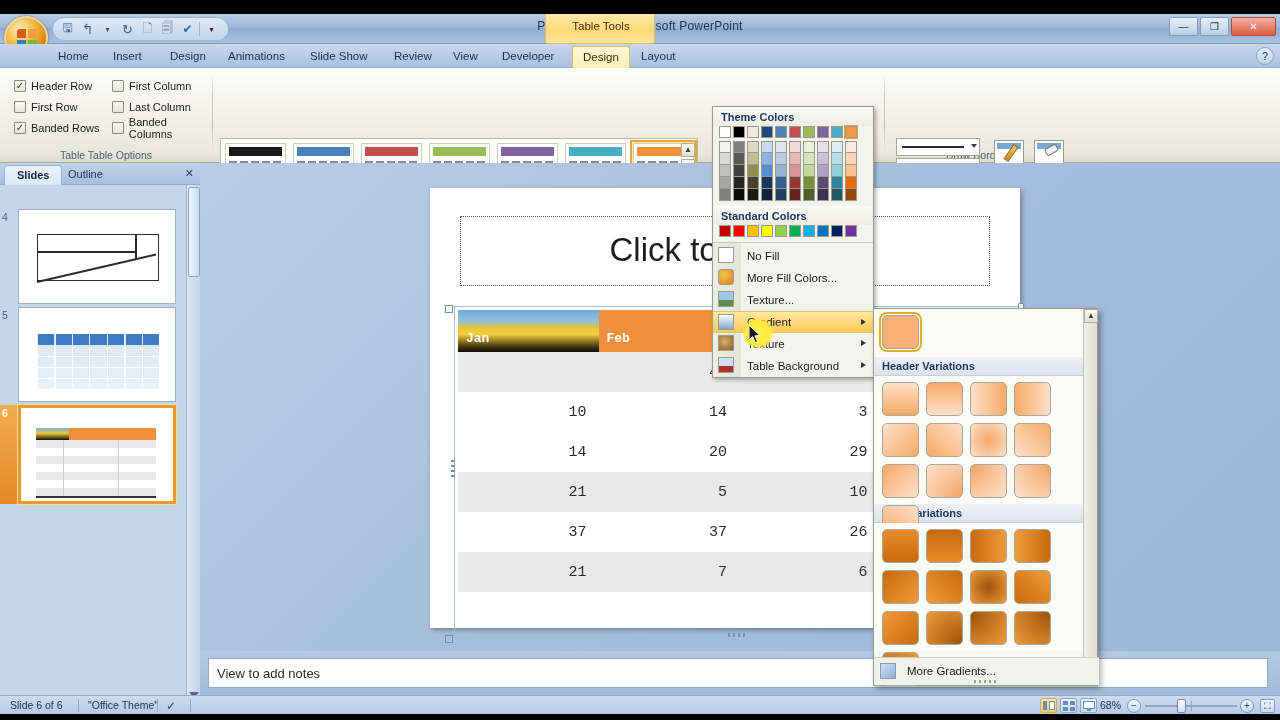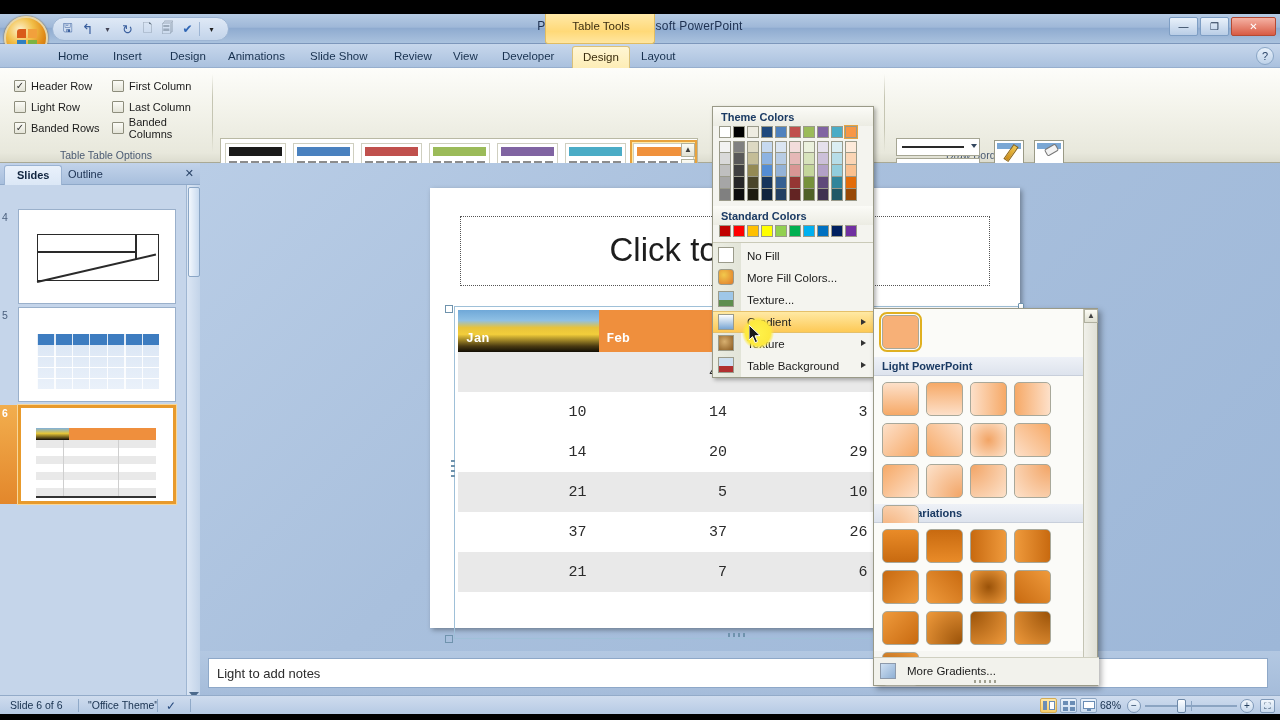--- a/index.html
+++ b/index.html
@@ -308,21 +308,21 @@
       <div class="cbrow" style="left:14px;top:12px">
         <span class="cbox on">✓</span>
         <span>Header Row</span>
       </div>
       <div class="cbrow" style="left:112px;top:12px">
         <span class="cbox"></span>
         <span>First Column</span>
       </div>
       <div class="cbrow" style="left:14px;top:33px">
         <span class="cbox"></span>
-        <span>Light Row</span>
+        <span>First Row</span>
       </div>
       <div class="cbrow" style="left:112px;top:33px">
         <span class="cbox"></span>
         <span>Last Column</span>
       </div>
       <div class="cbrow" style="left:14px;top:54px">
         <span class="cbox on">✓</span>
         <span>Banded Rows</span>
       </div>
       <div class="cbrow" style="left:112px;top:48px">
@@ -551,21 +551,21 @@
         <div class="vdots" style="left:-7px;top:150px"></div>
         <div class="hdots" style="left:270px;top:323px"></div>
         <div class="handle" style="left:560px;top:-7px"></div>
         <div class="hdots" style="left:-13px;top:325px;width:8px;height:8px;background:none;border:1px solid #6f93ad;"></div>
       </div>
     </div>
   </div>
 
   <div class="notes">
     <div class="notesbox">
-      <span>Light to add notes</span>
+      <span>View to add notes</span>
     </div>
   </div>
 
   <div class="status">
     <div class="stxt" style="left:10px">Slide 6 of 6</div>
     <div class="ssep" style="left:78px"></div>
     <div class="stxt" style="left:88px">"Office Theme"</div>
     <div class="ssep" style="left:157px"></div>
     <div class="stxt" style="left:166px;color:#2a4d80;font-size:12px;">✓</div>
     <div class="ssep" style="left:190px"></div>
@@ -731,21 +731,21 @@
   <div style="position:absolute;left:749px;top:311px;z-index:62;">
     <svg width="14" height="20" viewBox="0 0 14 20">
         <polygon points="0,0 0,15 3.6,11.6 6.2,17.6 8.6,16.6 6,10.8 11,10.6" fill="#1a1a1a" stroke="#fff" stroke-width="1"></polygon>
       </svg>
   </div>
 
   <div class="gradmenu">
     <div class="gwrap" style="height:48px">
       <div class="gcell sel" style="background:#f7b077"></div>
     </div>
-    <div class="gsec">Light PowerPoint</div>
+    <div class="gsec">Header Variations</div>
     <div class="gwrap" style="height:128px">
       <div class="gcell" style="background:linear-gradient(to bottom,#fde0c9,#f6a967)"></div>
       <div class="gcell" style="background:linear-gradient(to top,#fde0c9,#f6a967)"></div>
       <div class="gcell" style="background:linear-gradient(to right,#fde0c9,#f6a967)"></div>
       <div class="gcell" style="background:linear-gradient(to left,#fde0c9,#f6a967)"></div>
       <div class="gcell" style="background:linear-gradient(135deg,#fde0c9,#f6a967)"></div>
       <div class="gcell" style="background:linear-gradient(225deg,#fde0c9,#f6a967)"></div>
       <div class="gcell" style="background:radial-gradient(circle at 50% 50%,#f2a465,#fde2cb)"></div>
       <div class="gcell" style="background:linear-gradient(45deg,#fde0c9,#f6a967)"></div>
       <div class="gcell" style="background:linear-gradient(315deg,#fde0c9,#f6a967)"></div>

